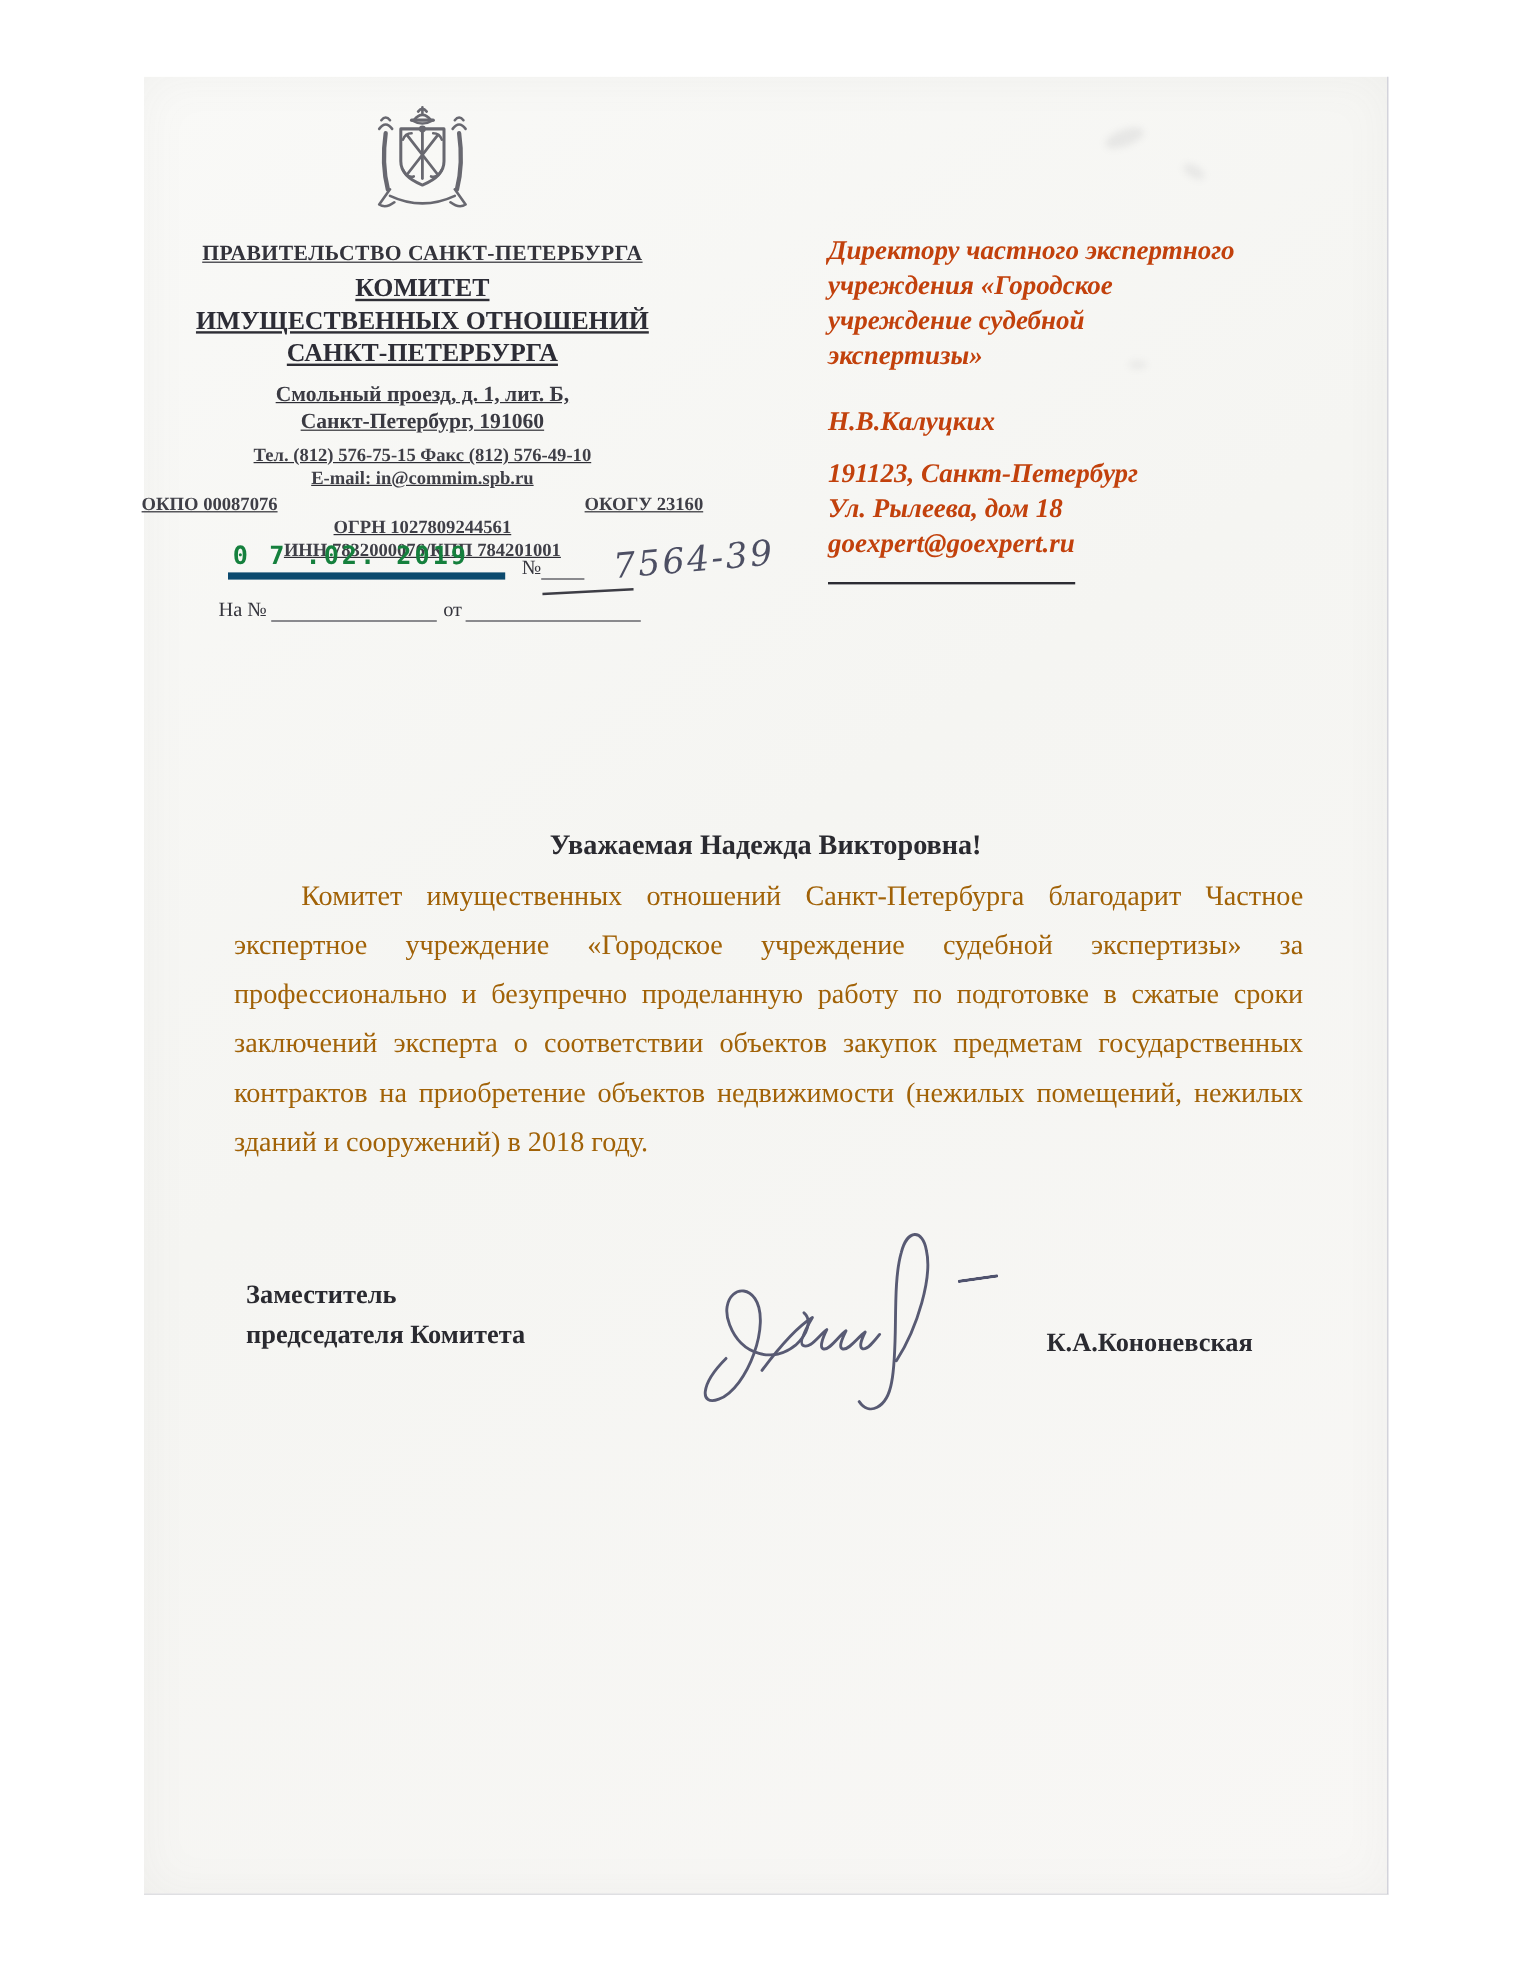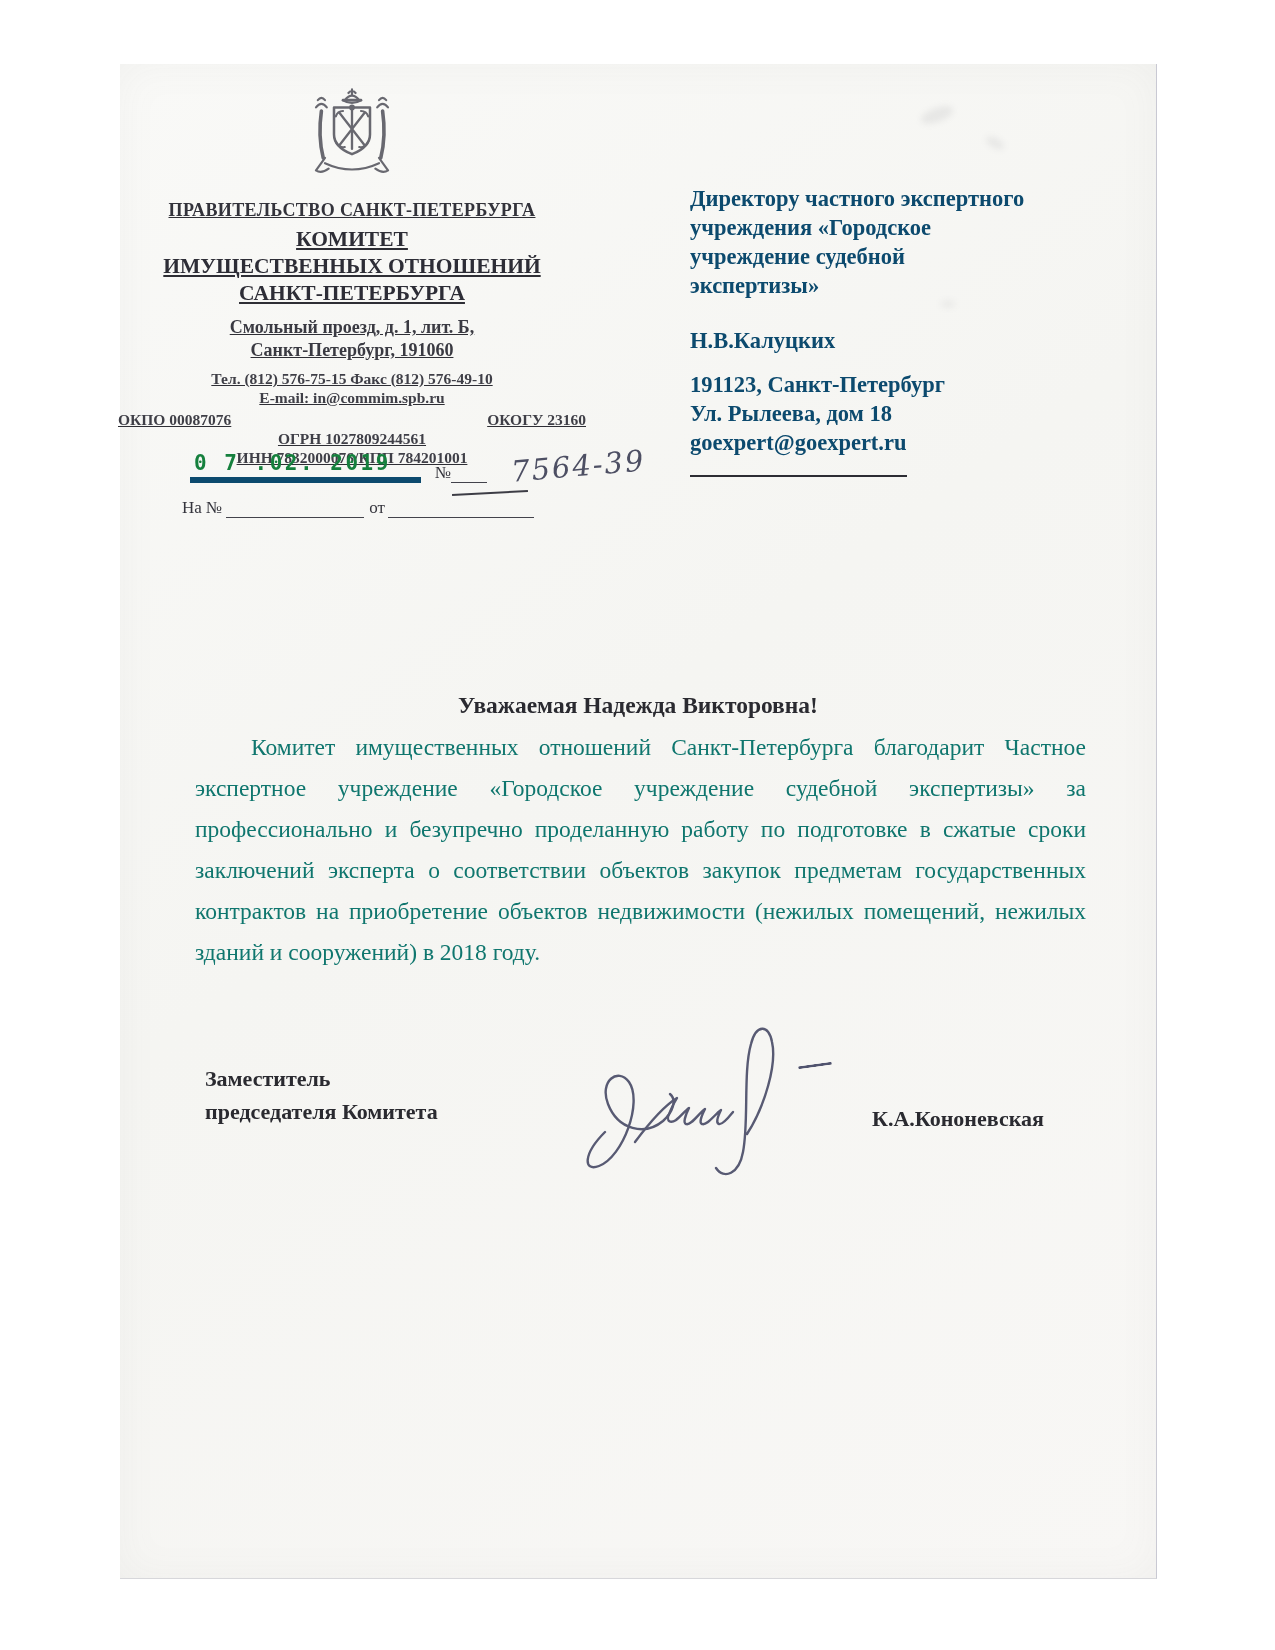--- a/index.html
+++ b/index.html
@@ -34,29 +34,29 @@
     font-size:21px;letter-spacing:2.5px;color:#15803d;
     border-bottom:6px solid #0c4a6e;padding:0 30px 2px 4px;
   }
   .uline{display:inline-block;border-bottom:1.6px solid #43434b;height:15px;}
   .handwritten{
     font-style:italic;font-size:29px;color:#4d4f63;
     transform:rotate(-5deg);letter-spacing:2px;
     font-family:"DejaVu Serif", serif;
   }
   
-  .recipient{left:690px;top:184px;width:420px;font-weight:bold;font-size:22.5px;line-height:29px;color:#0c4a6e;}
+  .recipient{left:690px;top:194px;width:420px;font-weight:bold;font-size:22.5px;line-height:29px;color:#c2410c;font-style:italic;}
   .recipient .gap-name{margin-top:26px;}
   .recipient .gap-addr{margin-top:15px;}
   .recipient .email{border-bottom:2.2px solid #2c2c33;display:inline-block;padding-bottom:18px;}
   
   .salutation{left:120px;top:692px;width:1036px;text-align:center;font-weight:bold;font-size:23.5px;color:#2a2a30;}
   .bodytext{
     left:195px;top:727px;width:891px;
-    font-size:23.5px;line-height:41px;color:#0f766e;
+    font-size:23.5px;line-height:41px;color:#a16207;
     text-align:justify;text-indent:56px;
   }
   
   .post{left:205px;top:1062px;font-weight:bold;font-size:22px;line-height:33px;color:#2a2a30;}
   .signname{left:872px;top:1106px;font-weight:bold;font-size:22px;color:#2a2a30;}
   .dash{left:798px;top:1064px;width:34px;border-top:3px solid #50536e;transform:rotate(-8deg);border-radius:2px;}
   .emblem{display:inline-block;}
 </style>
 </head>
 <body>

